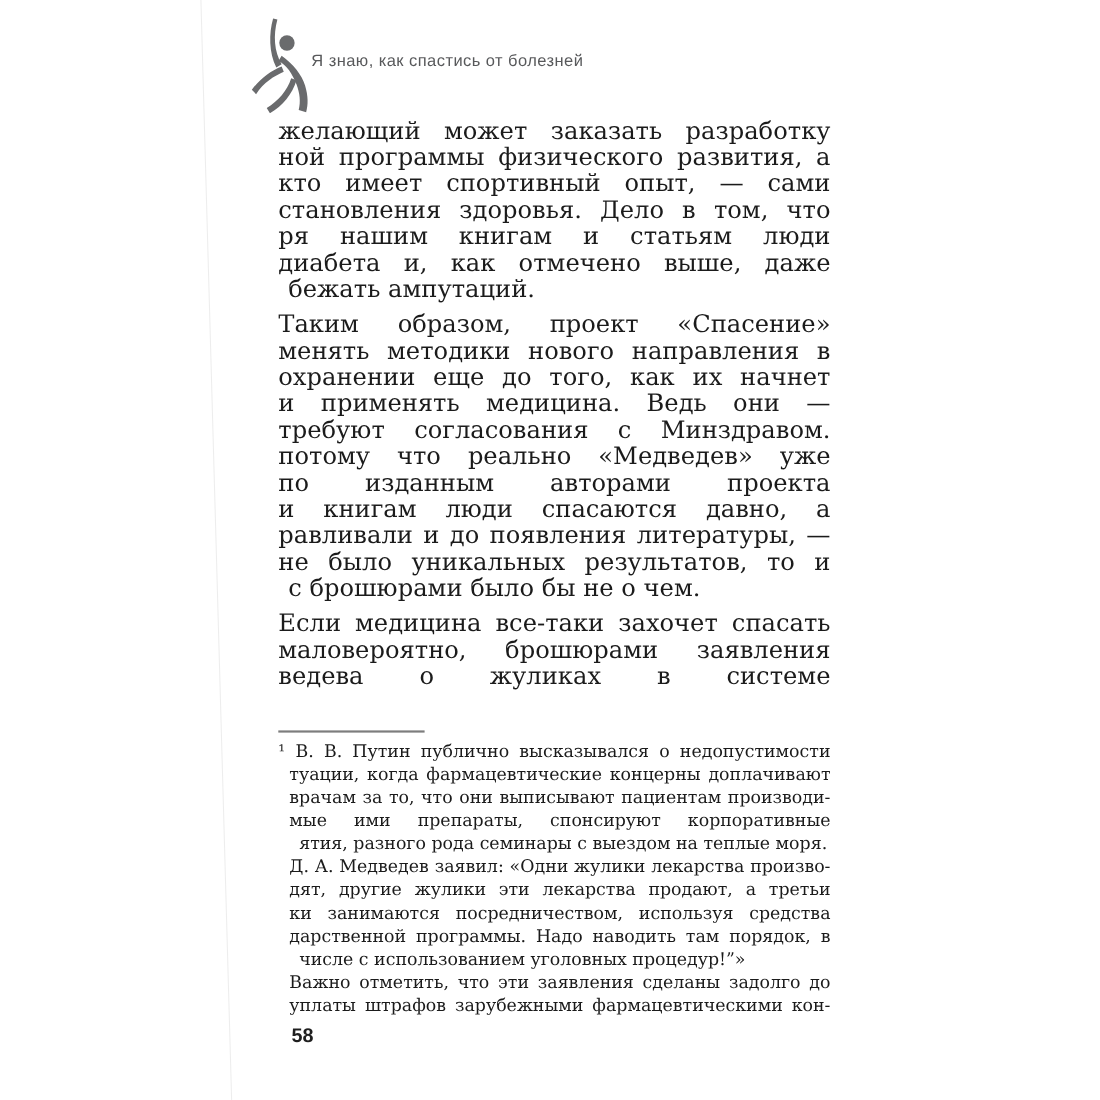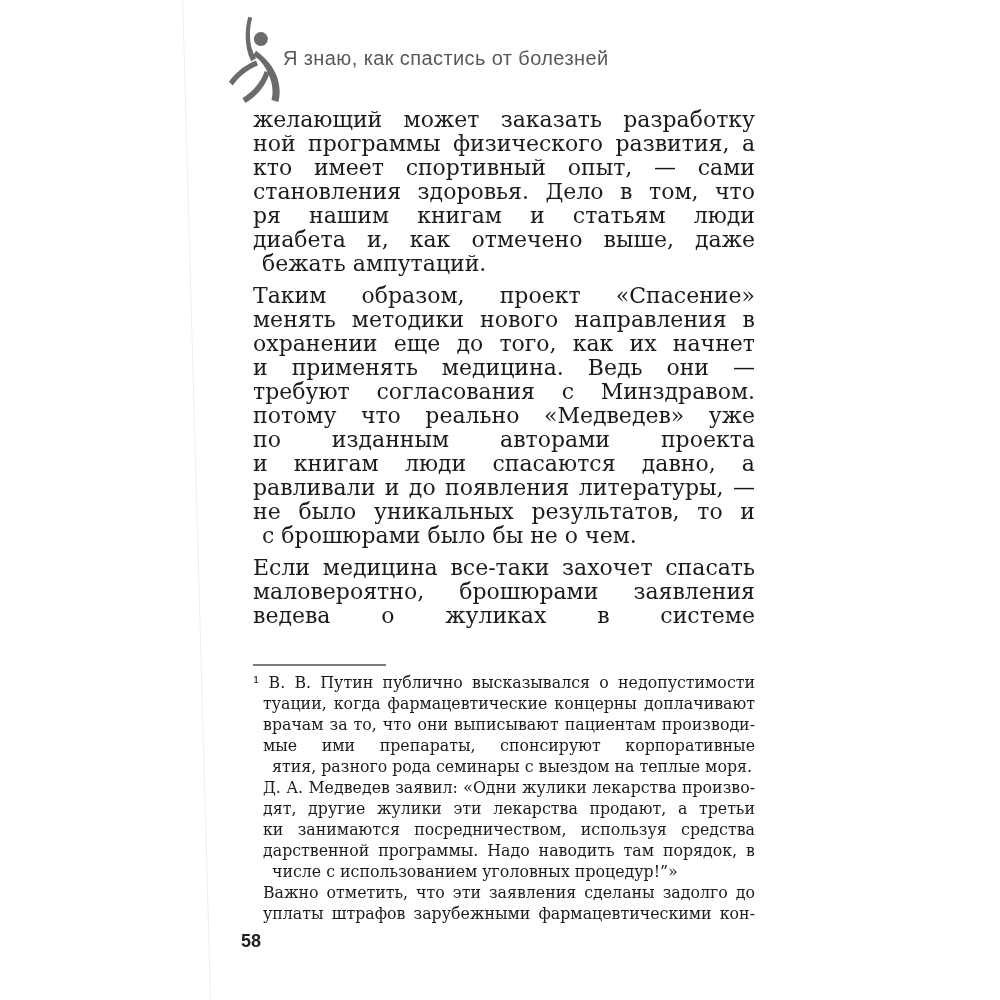--- a/index.html
+++ b/index.html
@@ -32,21 +32,21 @@
     top: 11px;
     width: 62px;
     height: 92px;
     color: #6a6b6d;
   }
   .running-head {
     position: absolute;
     left: 283px;
     top: 47px;
     font-family: "Liberation Sans", sans-serif;
-    font-size: 20px;
+    font-size: 15px;
     letter-spacing: 0.4px;
     color: #58595b;
     white-space: nowrap;
   }
   .body-text {
     position: absolute;
     left: 253px;
     top: 108px;
     width: 502px;
     font-size: 22px;
@@ -79,21 +79,21 @@
     line-height: 21px;
     color: #1b1b1b;
   }
   .footnote .line {
     height: 21px;
     padding-left: 10px;
   }
   .footnote .line.hang { padding-left: 0; }
   .page-number {
     position: absolute;
-    left: 241px;
+    left: 265px;
     top: 931px;
     font-family: "Liberation Sans", sans-serif;
     font-weight: bold;
     font-size: 18px;
     color: #1f1f1f;
   }
 </style>
 </head>
 <body>
 

